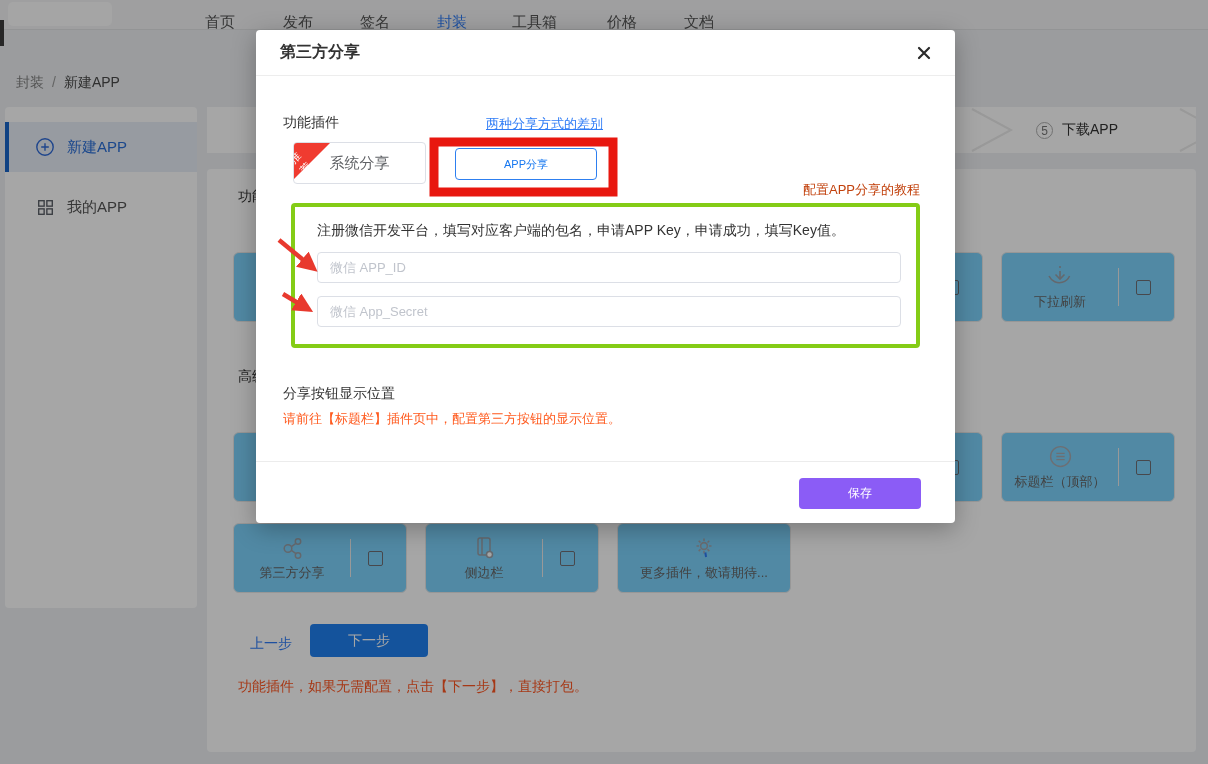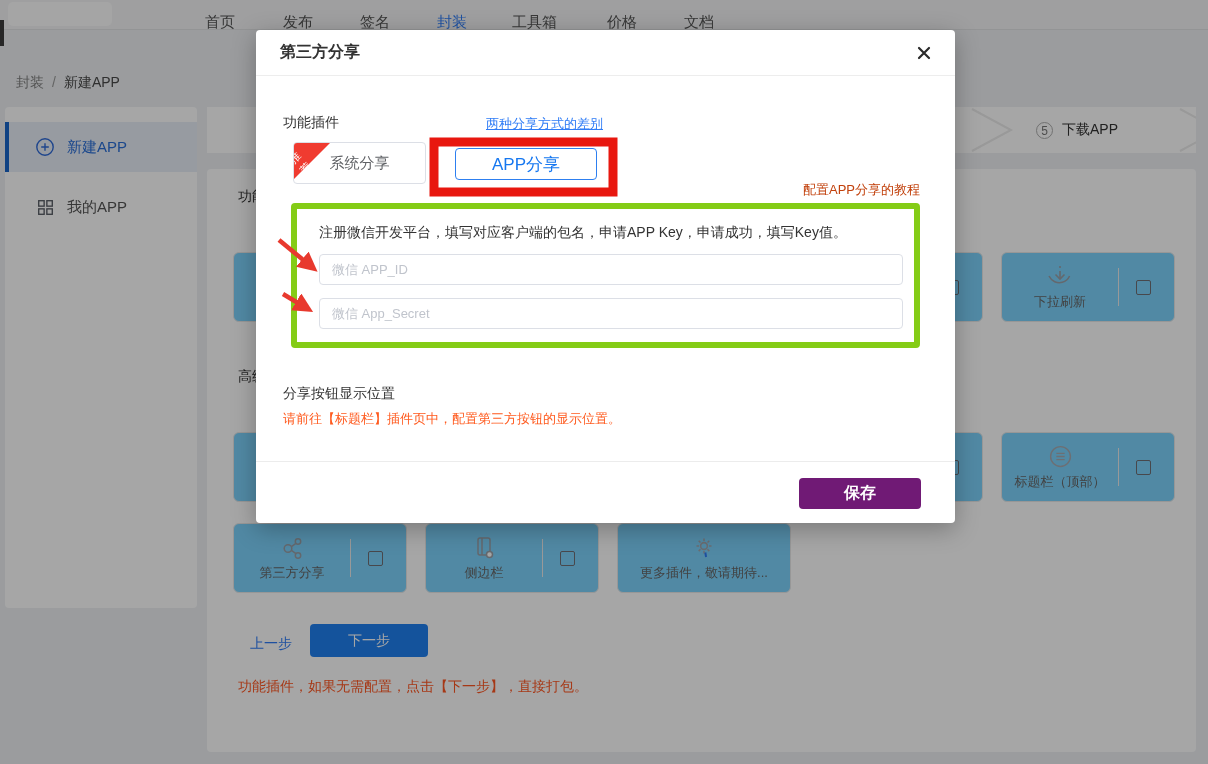--- a/index.html
+++ b/index.html
@@ -72,36 +72,36 @@
     text-decoration:underline; cursor:pointer; }
   .tab-sys { position:absolute; left:37px; top:66px; width:133px; height:42px;
     border:1px solid #dcdfe6; border-radius:4px; background:#fff; overflow:hidden;
     display:flex; align-items:center; justify-content:center; font-size:15px; color:#606266; cursor:pointer; }
   .ribbon { position:absolute; left:0; top:0; width:0; height:0;
     border-top:36px solid #f03b30; border-right:36px solid transparent; }
   .ribbon-text { position:absolute; left:1px; top:-31px; transform:rotate(-45deg);
     color:#fff; font-size:11px; }
   .tab-app { position:absolute; left:199px; top:72px; width:142px; height:32px;
     border:1px solid #2d7ff0; border-radius:4px; background:#fff; display:flex;
-    align-items:center; justify-content:center; font-size:17px; color:#1677f0; cursor:pointer; }
+    align-items:center; justify-content:center; font-size:11px; color:#1677f0; cursor:pointer; }
   .tutorial-link { position:absolute; right:35px; top:105px; font-size:13px; color:#c2410c; cursor:pointer; }
   .form-box { position:absolute; left:35px; top:127px; width:629px; height:145px;
-    border:6px solid #84cc16; border-radius:4px; }
+    border:4px solid #84cc16; border-radius:4px; }
   .form-instr { position:absolute; left:22px; top:15px; font-size:14px; color:#333; }
   .f-input { position:absolute; left:22px; width:584px; height:31px; border:1px solid #dcdfe6;
     border-radius:4px; padding:0 12px; font-size:13px; color:#14532d; outline:none;
     font-family:inherit; }
   .f-input::placeholder { color:#c0c4cc; }
   #f-input-0 { top:45px; } #f-input-1 { top:89px; }
   .pos-label { position:absolute; left:27px; top:309px; font-size:14px; color:#333; }
   .pos-note { position:absolute; left:27px; top:334px; font-size:13px; color:#ff5a1e; }
   .modal-footer { position:absolute; left:0; bottom:0; width:100%; height:62px;
     border-top:1px solid #ececec; }
   .save-btn { position:absolute; right:34px; top:16px; width:122px; height:31px;
-    background:#701a75; color:#fff; border:none; border-radius:4px; font-size:16px; cursor:pointer;font-weight:bold; }
+    background:#8b5cf6; color:#fff; border:none; border-radius:4px; font-size:12px; cursor:pointer; }
   
   .annotations { position:absolute; inset:0; pointer-events:none; }
 </style>
 </head>
 <body>
 
 <div class="page">
 
   <header class="topbar">
     <div class="logo-blob"></div>

